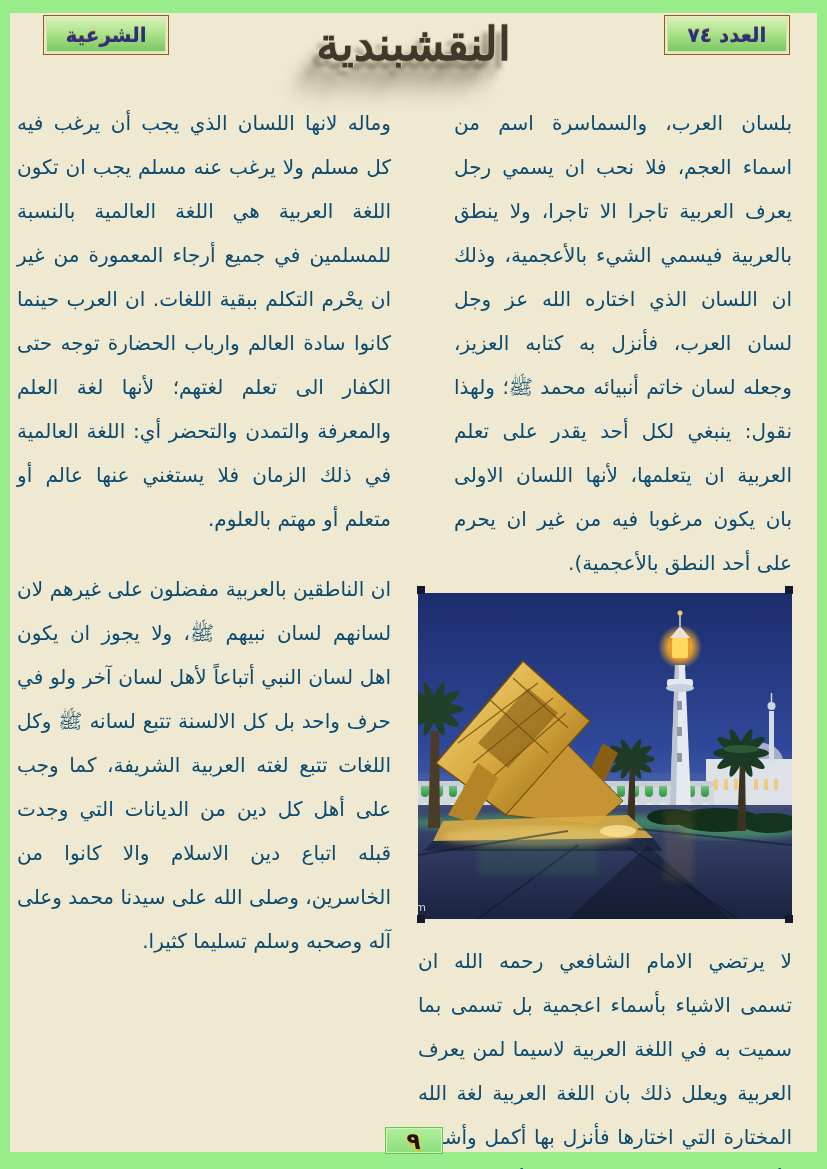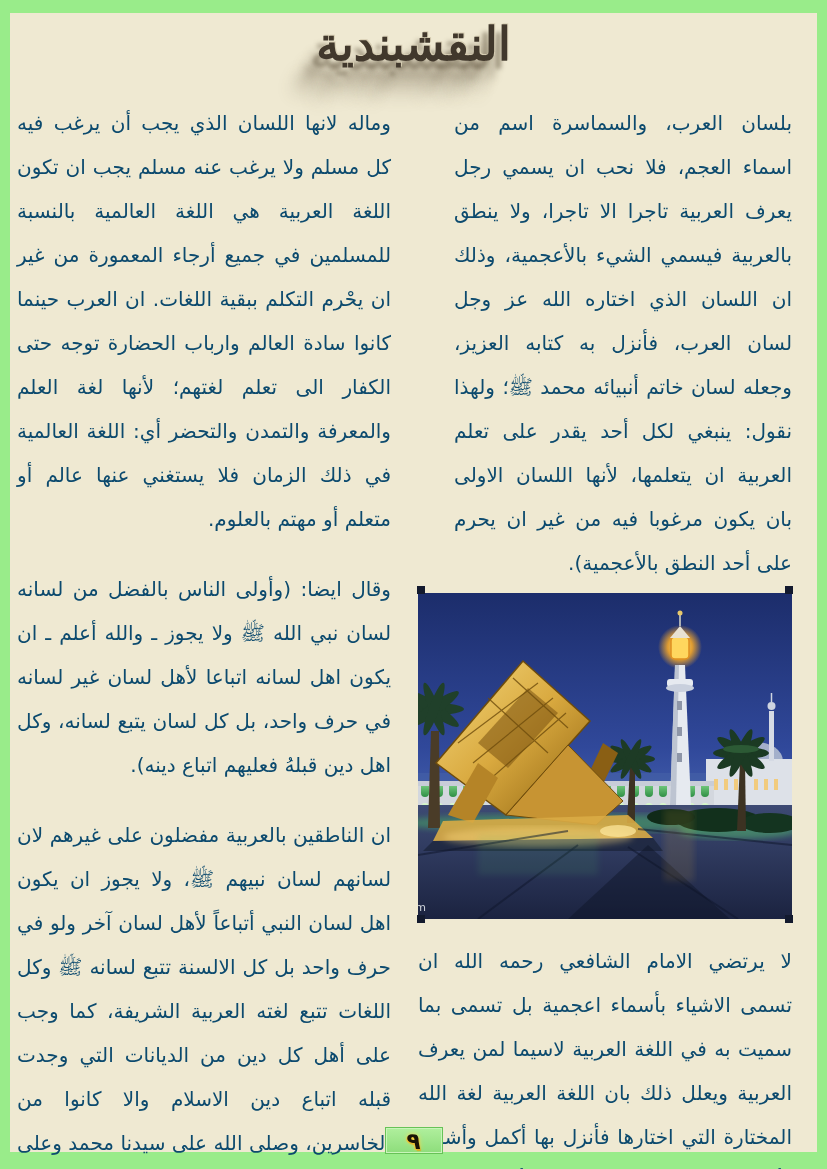--- a/index.html
+++ b/index.html
@@ -101,21 +101,27 @@
     overflow: visible;
   }
 </style>
 </head>
 <body>
 
 <div class="page">
   <div class="sheet">
 
     <div class="header">
+      <div class="badge badge-issue">
+        <span>العدد ٧٤</span>
+      </div>
       <div class="masthead">النقشبندية</div>
+      <div class="badge badge-section">
+        <span>الشرعية</span>
+      </div>
     </div>
 
     <div class="columns">
 
       <section class="col col-first">
         <p class="before-photo">بلسان العرب، والسماسرة اسم من اسماء العجم، فلا نحب ان يسمي رجل يعرف العربية تاجرا الا تاجرا، ولا ينطق بالعربية فيسمي الشيء بالأعجمية، وذلك ان اللسان الذي اختاره الله عز وجل لسان العرب، فأنزل به كتابه العزيز، وجعله لسان خاتم أنبيائه محمد ﷺ؛ ولهذا نقول: ينبغي لكل أحد يقدر على تعلم العربية ان يتعلمها، لأنها اللسان الاولى بان يكون مرغوبا فيه من غير ان يحرم على أحد النطق بالأعجمية).</p>
 
         <figure class="photo">
           <span class="corner-mark cm-tl"></span>
           <span class="corner-mark cm-tr"></span>
@@ -243,21 +249,20 @@
 
             <text x="8" y="318" font-size="11" fill="#dfe3e8" opacity="0.9">www.alriyadh.com</text>
           </svg>
         </figure>
 
         <p>لا يرتضي الامام الشافعي رحمه الله ان تسمى الاشياء بأسماء اعجمية بل تسمى بما سميت به في اللغة العربية لاسيما لمن يعرف العربية ويعلل ذلك بان اللغة العربية لغة الله المختارة التي اختارها فأنزل بها أكمل وأشمل وأفضل كتبه، وجعلها لسان خاتم أنبيائه ورسله عليهم السلام ولهذا ينبغي على كل قادر على تعلمها ان يبادر الى ذلك، ويصرف في ذلك عمره</p>
       </section>
 
       <section class="col">
         <p>وماله لانها اللسان الذي يجب أن يرغب فيه كل مسلم ولا يرغب عنه مسلم يجب ان تكون اللغة العربية هي اللغة العالمية بالنسبة للمسلمين في جميع أرجاء المعمورة من غير ان يحْرم التكلم ببقية اللغات. ان العرب حينما كانوا سادة العالم وارباب الحضارة توجه حتى الكفار الى تعلم لغتهم؛ لأنها لغة العلم والمعرفة والتمدن والتحضر أي: اللغة العالمية في ذلك الزمان فلا يستغني عنها عالم أو متعلم أو مهتم بالعلوم.</p>
-        <p>وقال ايضا: (وأولى الناس بالفضل من لسانه لسان نبي الله ﷺ ولا يجوز ـ والله أعلم ـ ان يكون اهل لسانه اتباعا لأهل لسان غير لسانه في حرف واحد، بل كل لسان يتبع لسانه، وكل اهل دين قبلهُ فعليهم اتباع دينه).</p>
         <p>ان الناطقين بالعربية مفضلون على غيرهم لان لسانهم لسان نبيهم ﷺ، ولا يجوز ان يكون اهل لسان النبي أتباعاً لأهل لسان آخر ولو في حرف واحد بل كل الالسنة تتبع لسانه ﷺ وكل اللغات تتبع لغته العربية الشريفة، كما وجب على أهل كل دين من الديانات التي وجدت قبله اتباع دين الاسلام والا كانوا من الخاسرين، وصلى الله على سيدنا محمد وعلى آله وصحبه وسلم تسليما كثيرا.</p>
       </section>
 
     </div>
   </div>
 
   <div class="page-number">٩</div>
 </div>
 
 </body></html>

